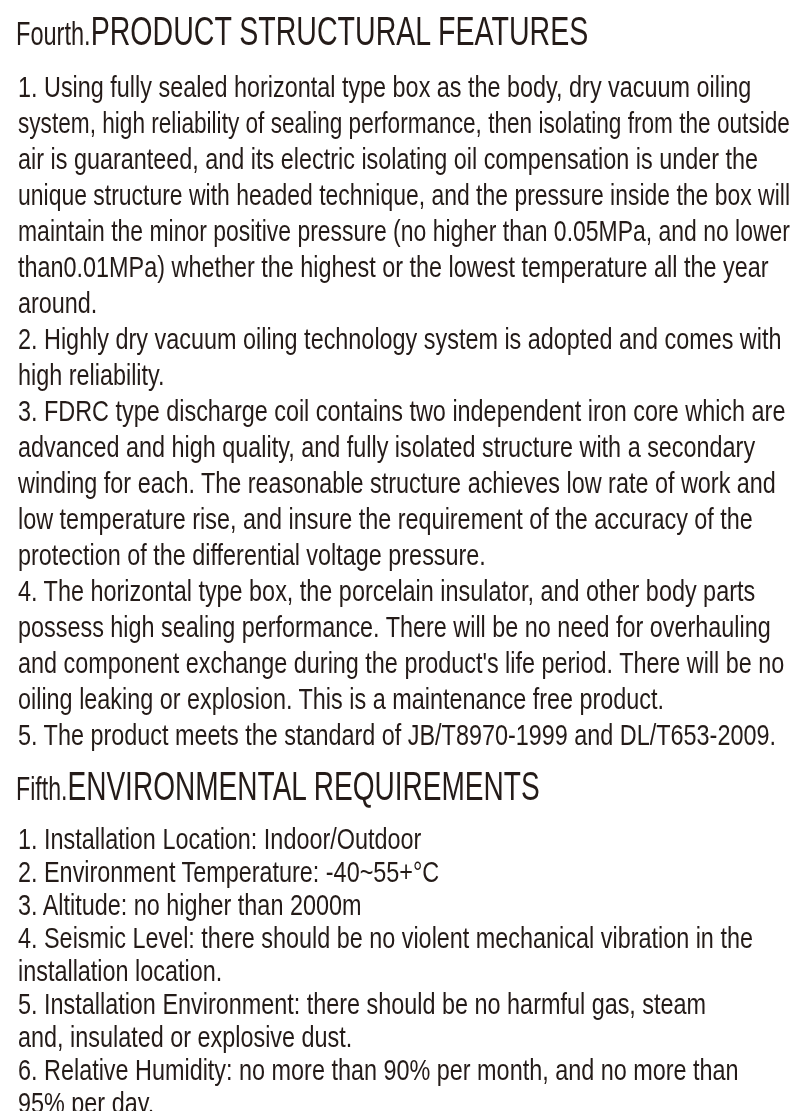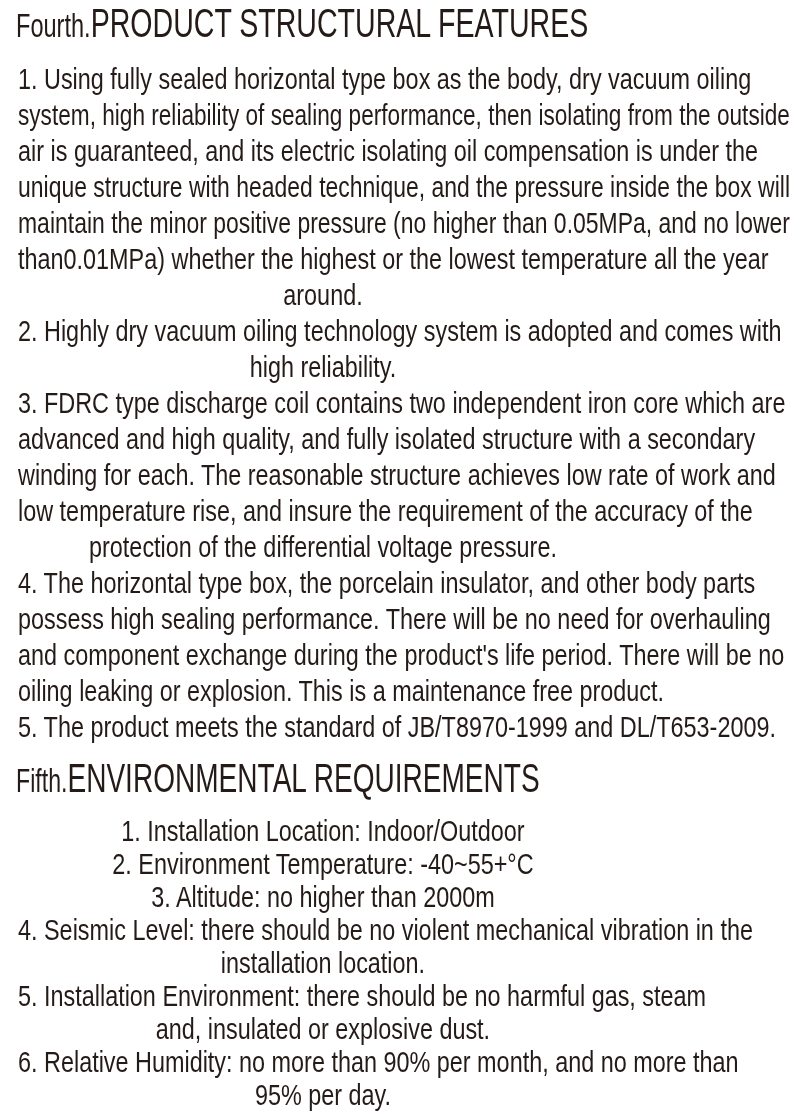--- a/index.html
+++ b/index.html
@@ -8,37 +8,37 @@
     background: #ffffff;
     width: 800px;
     height: 1111px;
     overflow: hidden;
     font-family: "Liberation Sans", "DejaVu Sans", sans-serif;
     color: #241b18;
   }
   .page {
     width: 800px;
     height: 1111px;
+    padding-top: 8px;
     box-sizing: border-box;
     overflow: hidden;
   }
   .sec-title {
     white-space: nowrap;
     padding-left: 16px;
     line-height: 46px;
     font-size: 40px;
     letter-spacing: 0px;
     transform-origin: 16px 50%;
   }
   .sec-title .prefix {
     font-size: 33px;
   }
   .lines {
     padding-left: 18px;
-    text-align: center;
   }
   .line {
     display: block;
     white-space: pre;
     font-size: 30px;
     transform-origin: 0 50%;
   }
   .sec1 .line { line-height: 36px; }
   .sec2 .line { line-height: 33px; }
   .sec1 .lines { margin-top: 12px; }

